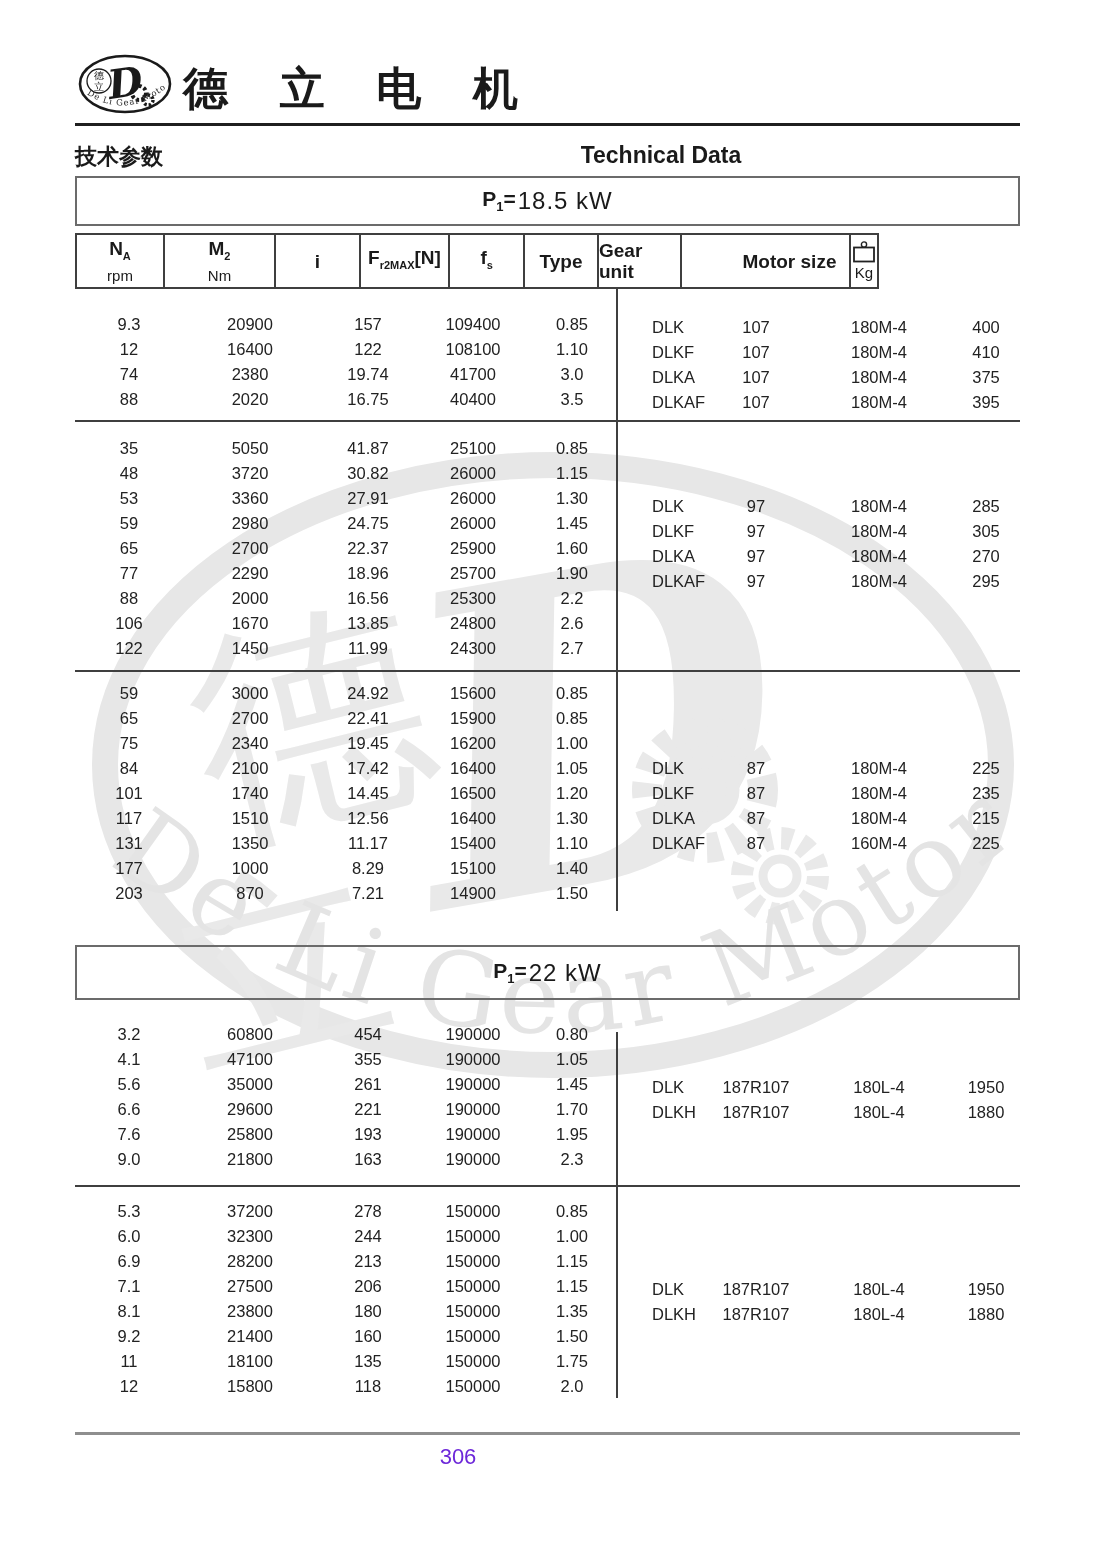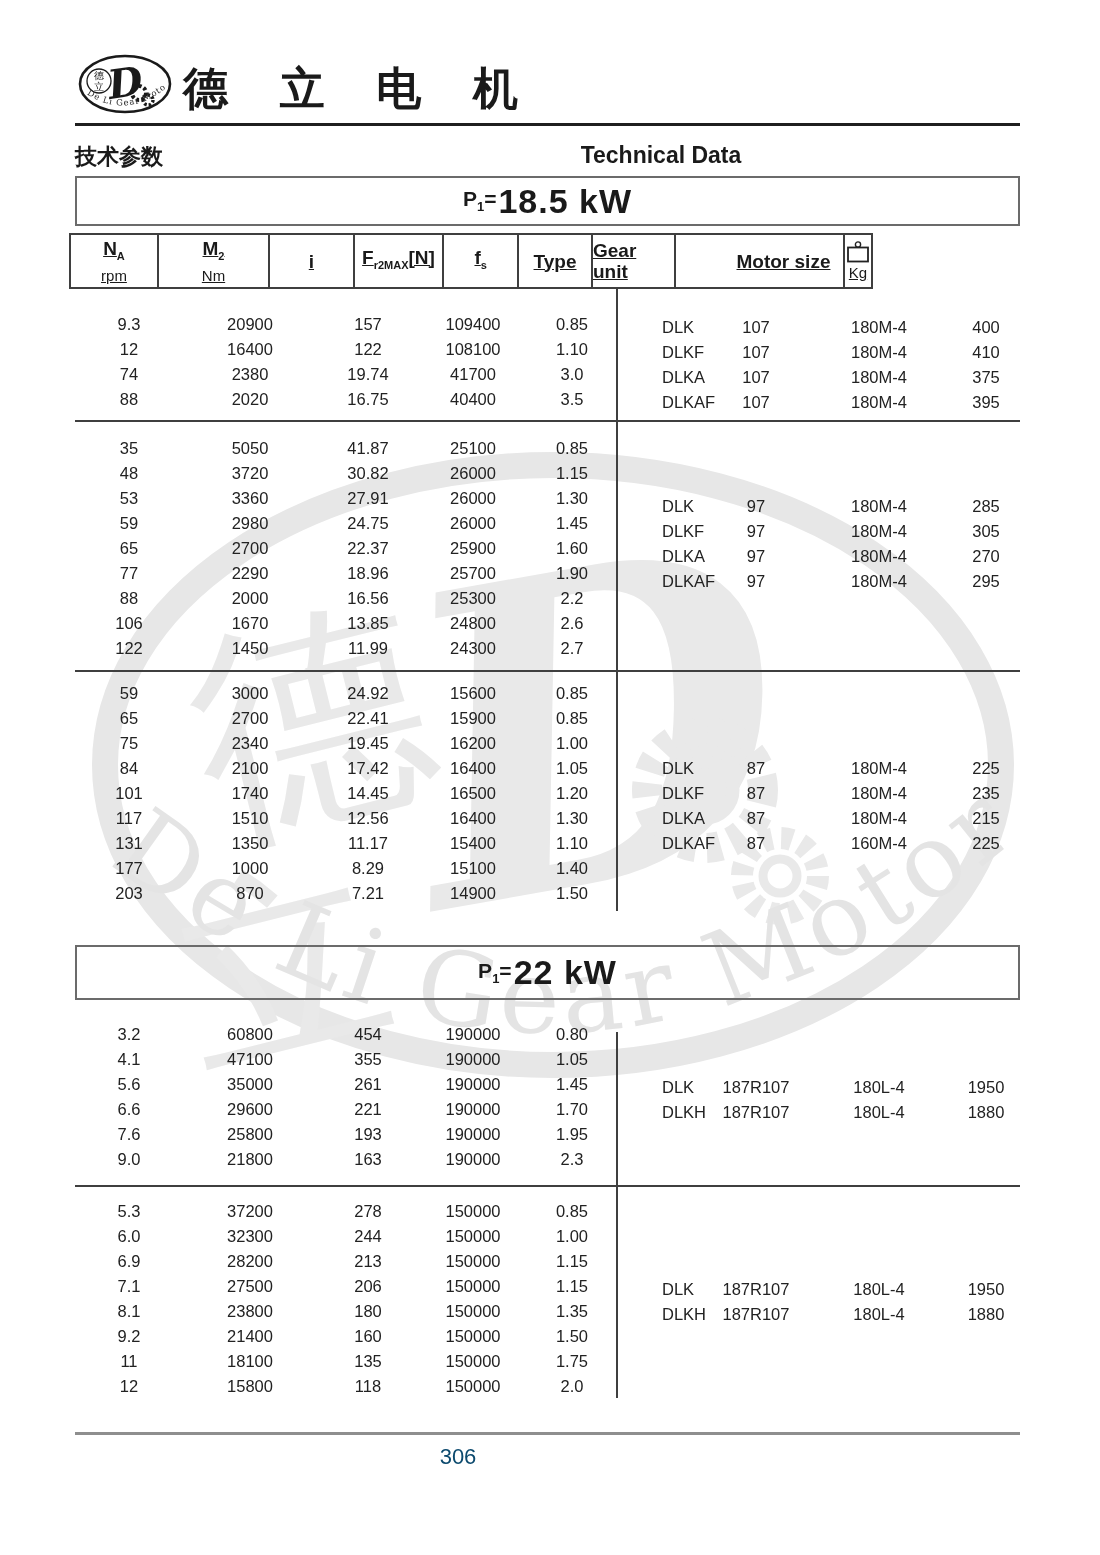--- a/index.html
+++ b/index.html
@@ -16,23 +16,23 @@
   .brand{left:183px;top:64px;font-family:"DejaVu Serif",serif;font-weight:bold;
          font-size:45px;letter-spacing:18px;line-height:50px;white-space:nowrap;}
   .head-cn{left:75px;top:142px;font-size:22px;font-weight:bold;}
   .head-en{left:411px;top:142px;width:500px;text-align:center;font-size:23px;font-weight:bold;}
   
   .pbox{left:75px;width:941px;border:2px solid #6b6b6b;display:flex;align-items:center;justify-content:center;background:transparent;}
   #pbox1{top:176px;height:46px;}
   #pbox2{top:945px;height:51px;}
   .p-pre{font-size:21px;font-weight:bold;}
   .p-pre sub{font-size:13px;font-weight:bold;}
-  .p-val{font-size:34px;font-weight:bold;letter-spacing:1px;margin-left:2px;}
+  .p-val{font-size:24px;font-weight:normal;letter-spacing:1px;margin-left:2px;}
   
-  .thead{left:69px;top:233px;width:804px;height:56px;display:flex;border:2px solid #3f3f3f;box-sizing:border-box;background:transparent;text-decoration:underline;}
+  .thead{left:75px;top:233px;width:804px;height:56px;display:flex;border:2px solid #3f3f3f;box-sizing:border-box;background:transparent;}
   .th{border-right:2px solid #3f3f3f;display:flex;flex-direction:column;align-items:center;justify-content:center;box-sizing:border-box;}
   .th:last-child{border-right:none;flex:1;}
   .th .main{font-size:19px;font-weight:bold;line-height:21px;}
   .th .main sub{font-size:11px;}
   .th .unit{font-size:15px;line-height:17px;font-weight:normal;}
   .w1{width:106px;}.w2{width:134px;}.w3{width:102px;}.w4{width:108px;}.w5{width:90px;}
   .w6{width:89px;}.w7{width:100px;}.w8{width:146px;margin-left:48px;}
   
   .tbody{left:75px;width:945px;position:absolute;}
   #tbody1{top:289px;}
@@ -40,27 +40,27 @@
   .vline{position:absolute;left:541px;top:0;bottom:8px;width:2px;background:#3f3f3f;}
   #tbody2 .vline{top:7px;bottom:4px;}
   .block{position:relative;}
   .block.sep{border-bottom:2px solid #3f3f3f;}
   .lrow{display:flex;height:25px;align-items:flex-start;}
   .lc{text-align:center;font-size:16.5px;color:#222;}
   .lc1{width:108px;}.lc2{width:134px;}.lc3{width:102px;}.lc4{width:108px;}.lc5{width:90px;}
   .rwrap{position:absolute;left:542px;top:var(--rtop,0px);width:403px;}
   .rrow{display:flex;height:25px;align-items:center;}
   .rc{font-size:16.5px;color:#222;}
-  .rc1{width:89px;padding-left:45px;box-sizing:border-box;text-align:left;}
+  .rc1{width:89px;padding-left:35px;box-sizing:border-box;text-align:left;}
   .rc2{width:100px;text-align:center;}
   .rc3{width:146px;text-align:center;}
   .rc4{width:68px;text-align:center;}
   
   .botline{left:75px;top:1432px;width:945px;height:3px;background:#8e8e8e;}
-  .pagenum{left:0;top:1444px;width:916px;text-align:center;font-size:22px;color:#0c4a6e;}
+  .pagenum{left:0;top:1444px;width:916px;text-align:center;font-size:22px;color:#6d28d9;}
 </style>
 </head>
 <body>
 
 <div class="page">
 
   <svg class="watermark" width="1100" height="1555" viewBox="0 0 1100 1555">
     <ellipse cx="553" cy="765" rx="448" ry="300" fill="none" stroke="#e7e7e7" stroke-width="26"></ellipse>
     <g font-family="'DejaVu Serif',serif" fill="#e9e9e9">
       <text id="wm-cn-top" x="330" y="800" font-size="235" text-anchor="middle" transform="rotate(-14 330 800)">德</text>

